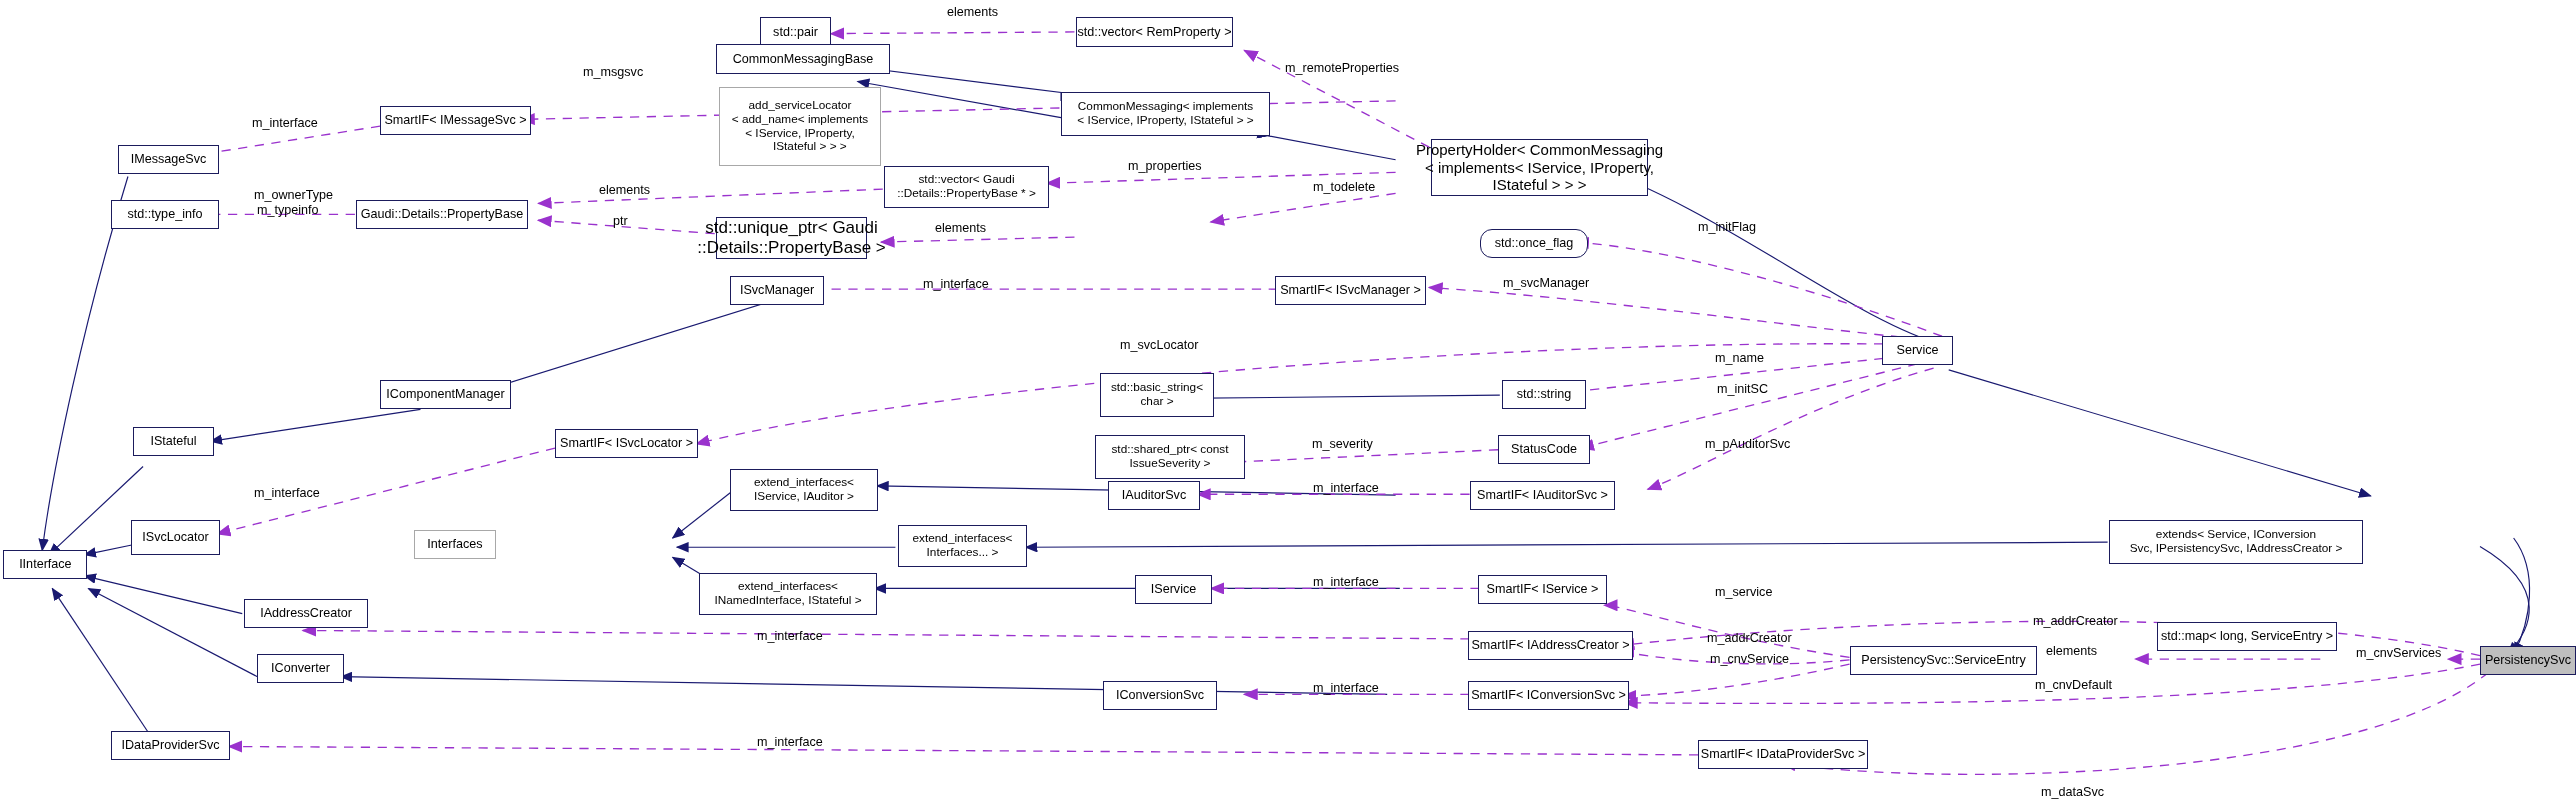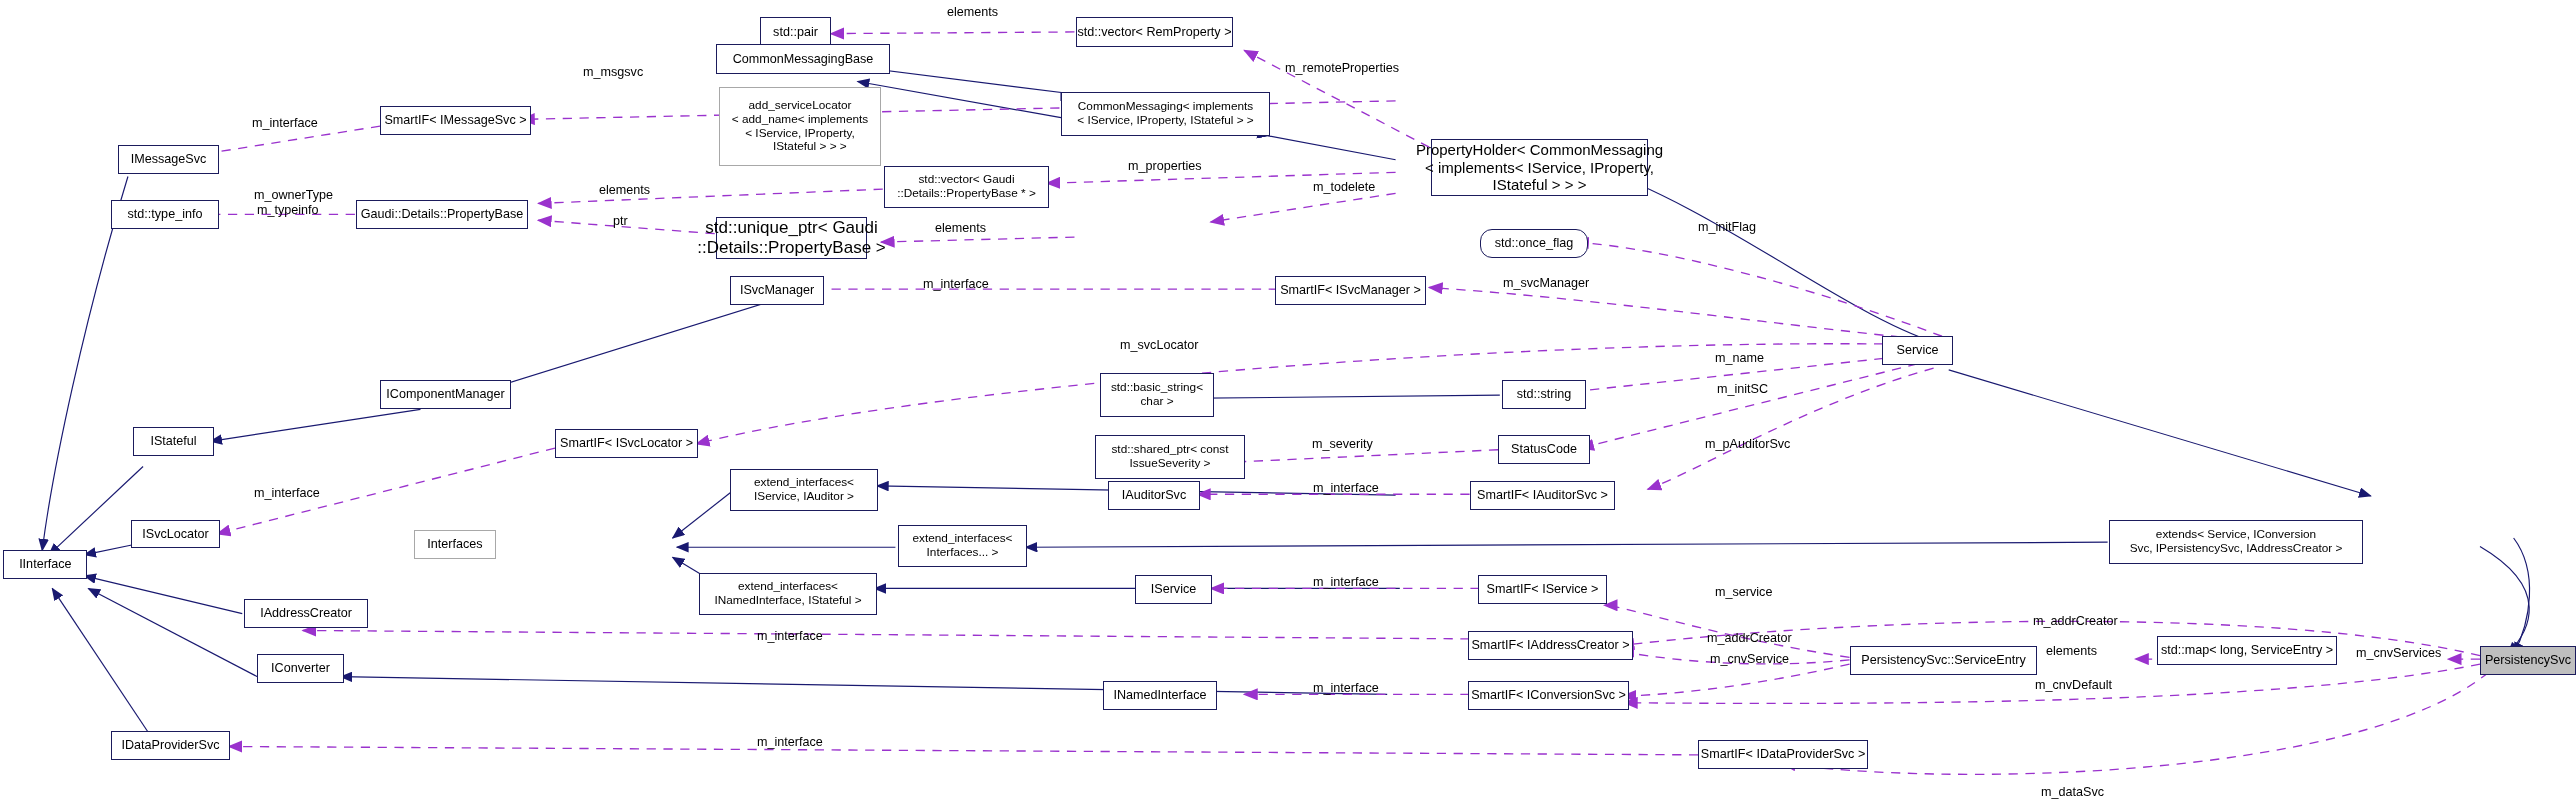--- a/index.html
+++ b/index.html
@@ -228,21 +228,21 @@
 
   <div class="node" style="left:1498px;top:435px;width:92px;height:29px;">StatusCode</div>
 
   <div class="node" style="left:730px;top:469px;width:148px;height:42px;font-size:11.8px;">extend_interfaces&lt;
 IService, IAuditor &gt;</div>
 
   <div class="node" style="left:1108px;top:481px;width:92px;height:29px;">IAuditorSvc</div>
 
   <div class="node" style="left:1470px;top:481px;width:145px;height:29px;">SmartIF&lt; IAuditorSvc &gt;</div>
 
-  <div class="node" style="left:131px;top:520px;width:89px;height:28px;">ISvcLocator</div>
+  <div class="node" style="left:131px;top:520px;width:89px;height:35px;">ISvcLocator</div>
 
   <div class="node lightborder" style="left:414px;top:530px;width:82px;height:29px;">Interfaces</div>
 
   <div class="node" style="left:898px;top:525px;width:129px;height:42px;font-size:11.8px;">extend_interfaces&lt;
 Interfaces... &gt;</div>
 
   <div class="node" style="left:2109px;top:520px;width:254px;height:44px;font-size:11.8px;">extends&lt; Service, IConversion
 Svc, IPersistencySvc, IAddressCreator &gt;</div>
 
   <div class="node" style="left:3.4px;top:550px;width:84px;height:29px;">IInterface</div>
@@ -253,27 +253,27 @@
   <div class="node" style="left:1135px;top:575px;width:77px;height:29px;">IService</div>
 
   <div class="node" style="left:1478px;top:575px;width:129px;height:29px;">SmartIF&lt; IService &gt;</div>
 
   <div class="node" style="left:244px;top:599px;width:124px;height:29px;">IAddressCreator</div>
 
   <div class="node" style="left:1468px;top:631px;width:165px;height:29px;">SmartIF&lt; IAddressCreator &gt;</div>
 
   <div class="node" style="left:1850px;top:646px;width:187px;height:29px;">PersistencySvc::ServiceEntry</div>
 
-  <div class="node" style="left:2157px;top:636px;width:180px;height:29px;">std::map&lt; long, ServiceEntry &gt;</div>
+  <div class="node" style="left:2157px;top:622px;width:180px;height:29px;">std::map&lt; long, ServiceEntry &gt;</div>
 
   <div class="node gray" style="left:2480px;top:646px;width:96px;height:29px;">PersistencySvc</div>
 
   <div class="node" style="left:257px;top:654px;width:87px;height:29px;">IConverter</div>
 
-  <div class="node" style="left:1103px;top:681px;width:114px;height:29px;">INamedInterface</div>
+  <div class="node" style="left:1103px;top:681px;width:114px;height:29px;">IConversionSvc</div>
 
   <div class="node" style="left:1468px;top:681px;width:161px;height:29px;">SmartIF&lt; IConversionSvc &gt;</div>
 
   <div class="node" style="left:111px;top:731px;width:119px;height:29px;">IDataProviderSvc</div>
 
   <div class="node" style="left:1698px;top:740px;width:170px;height:29px;">SmartIF&lt; IDataProviderSvc &gt;</div>
 
   <div class="elabel" style="left:947px;top:5px;">elements</div>
   <div class="elabel" style="left:1285px;top:61px;">m_remoteProperties</div>
   <div class="elabel" style="left:583px;top:65px;">m_msgsvc</div>

